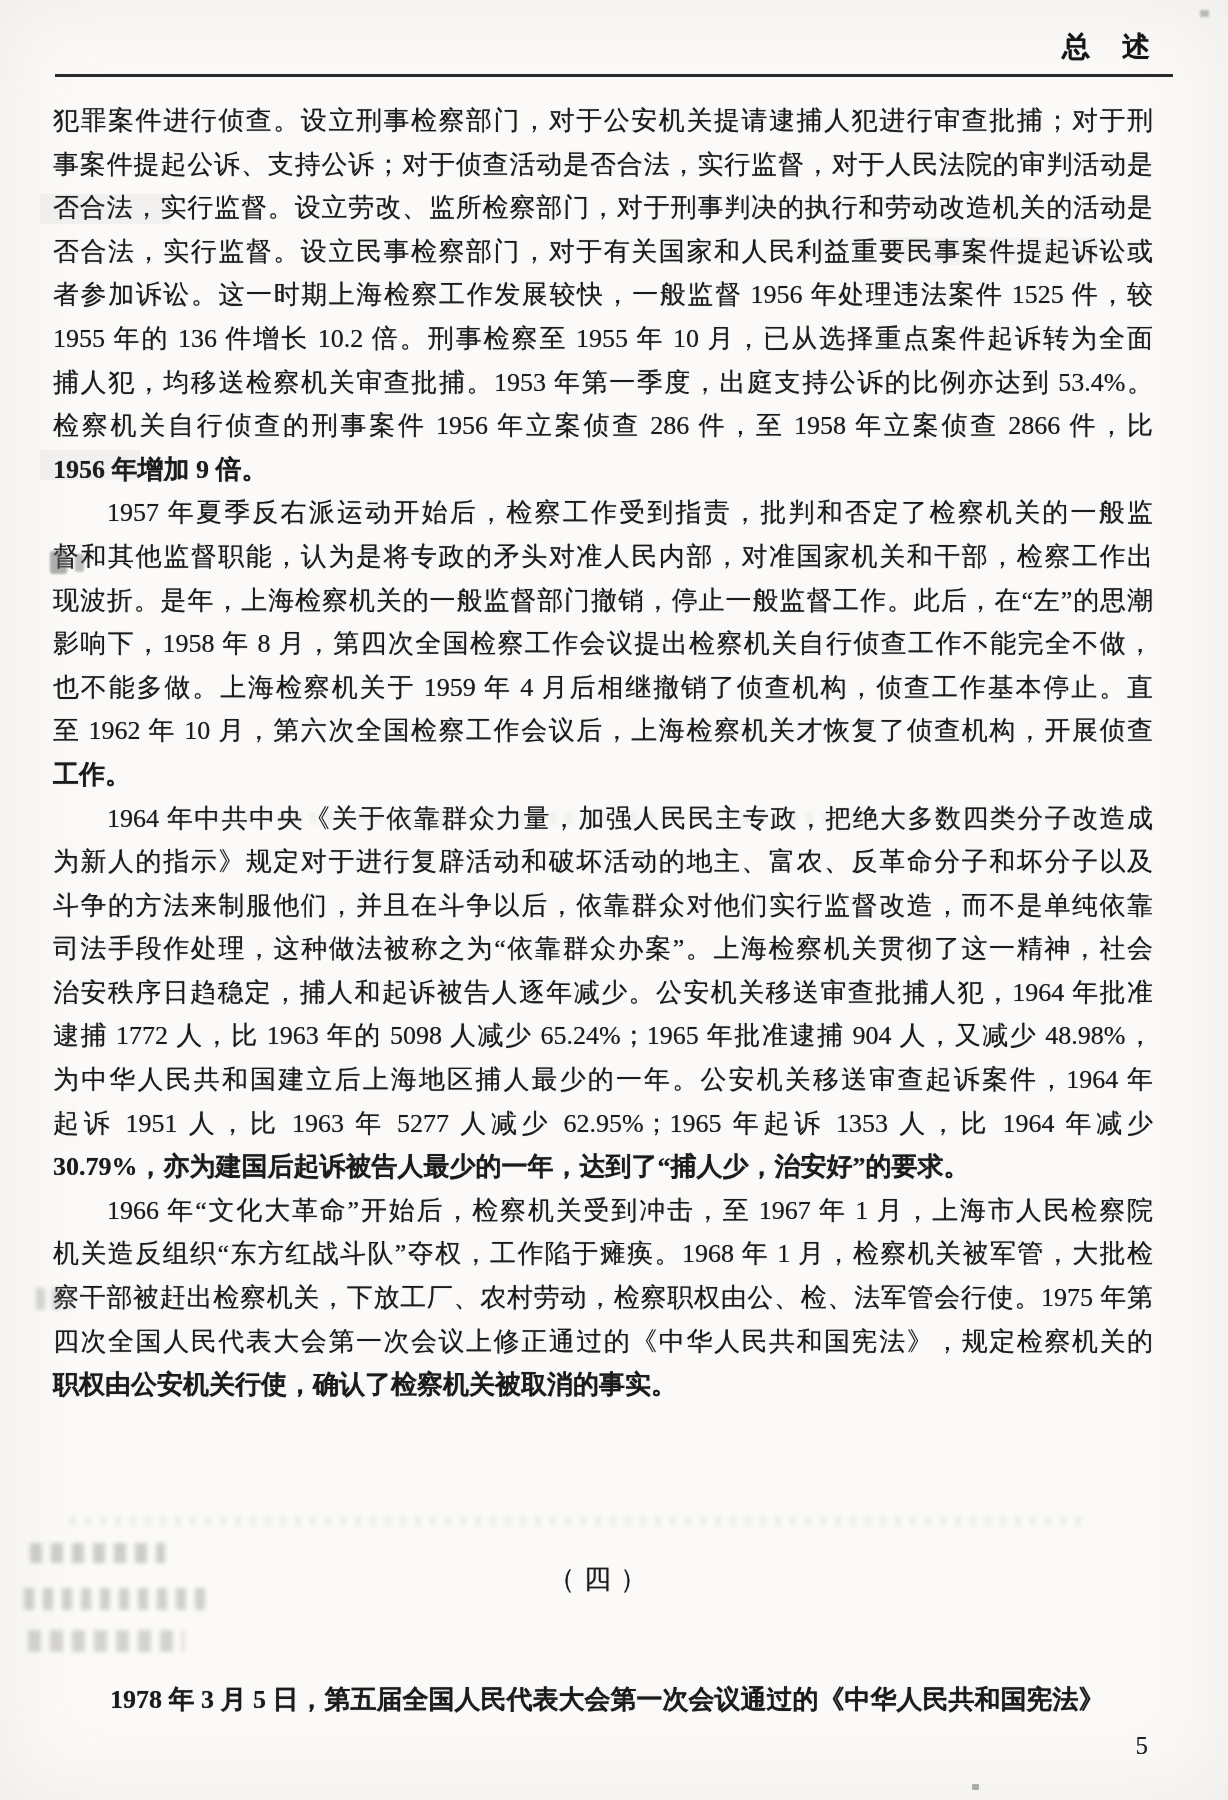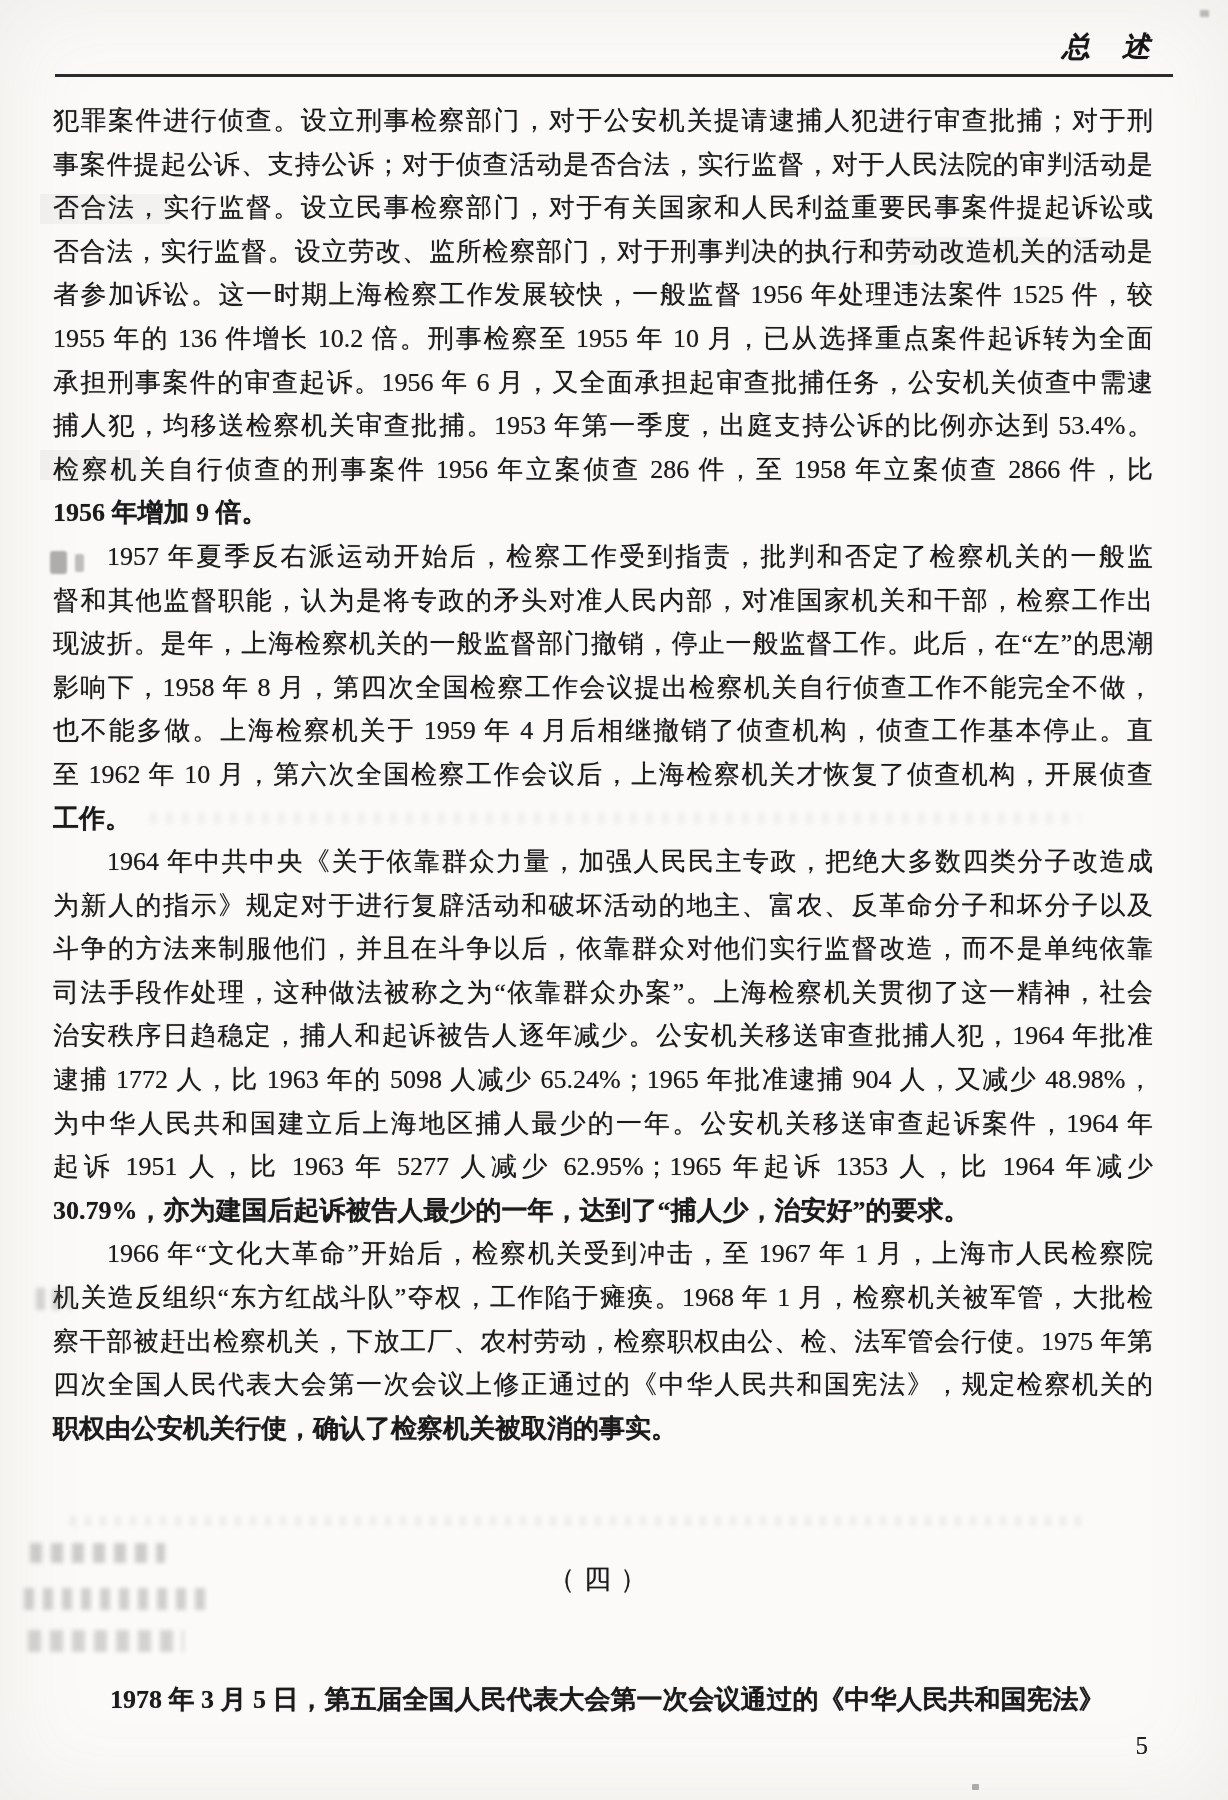--- a/index.html
+++ b/index.html
@@ -12,21 +12,20 @@
     font-family:"Liberation Serif","DejaVu Serif",serif;
     color:#1b1b1b;
     box-shadow:inset 0 0 90px rgba(120,115,105,0.10);
   }
   
   .header-title{
     position:absolute;top:28px;right:76px;
     font-size:28px;font-weight:bold;letter-spacing:2px;
     color:#161616;
     text-shadow:0 0 0.8px rgba(20,20,20,0.65);
-    font-style:italic;
   }
   .header-rule{
     position:absolute;top:74px;left:55px;width:1118px;height:3px;
     background:#2b2b2b;
   }
   
   .body-text{
     position:absolute;left:53px;top:99px;width:1100px;
     font-size:26px;line-height:43.6px;
     text-shadow:0 0 0.8px rgba(20,20,20,0.6);
@@ -91,25 +90,24 @@
 <body>
 
 <div class="page">
 
   <div class="header-title">总　述</div>
   <div class="header-rule"></div>
 
   <div class="body-text" id="body-text">
       <div class="line">犯罪案件进行侦查。设立刑事检察部门，对于公安机关提请逮捕人犯进行审查批捕；对于刑</div>
       <div class="line">事案件提起公诉、支持公诉；对于侦查活动是否合法，实行监督，对于人民法院的审判活动是</div>
+      <div class="line">否合法，实行监督。设立劳改、监所检察部门，对于刑事判决的执行和劳动改造机关的活动是</div>
       <div class="line">否合法，实行监督。设立民事检察部门，对于有关国家和人民利益重要民事案件提起诉讼或</div>
-      <div class="line">否合法，实行监督。设立劳改、监所检察部门，对于刑事判决的执行和劳动改造机关的活动是</div>
       <div class="line">者参加诉讼。这一时期上海检察工作发展较快，一般监督 1956 年处理违法案件 1525 件，较</div>
       <div class="line">1955 年的 136 件增长 10.2 倍。刑事检察至 1955 年 10 月，已从选择重点案件起诉转为全面</div>
-      <div class="line">承担刑事案件的审查起诉。1956 年 6 月，又全面承担起审查批捕任务，公安机关侦查中需逮</div>
       <div class="line">捕人犯，均移送检察机关审查批捕。1953 年第一季度，出庭支持公诉的比例亦达到 53.4%。</div>
       <div class="line">检察机关自行侦查的刑事案件 1956 年立案侦查 286 件，至 1958 年立案侦查 2866 件，比</div>
       <div class="line para-end">1956 年增加 9 倍。</div>
       <div class="line indent">1957 年夏季反右派运动开始后，检察工作受到指责，批判和否定了检察机关的一般监</div>
       <div class="line">督和其他监督职能，认为是将专政的矛头对准人民内部，对准国家机关和干部，检察工作出</div>
       <div class="line">现波折。是年，上海检察机关的一般监督部门撤销，停止一般监督工作。此后，在“左”的思潮</div>
       <div class="line">影响下，1958 年 8 月，第四次全国检察工作会议提出检察机关自行侦查工作不能完全不做，</div>
       <div class="line">也不能多做。上海检察机关于 1959 年 4 月后相继撤销了侦查机构，侦查工作基本停止。直</div>
       <div class="line">至 1962 年 10 月，第六次全国检察工作会议后，上海检察机关才恢复了侦查机构，开展侦查</div>
       <div class="line para-end">工作。</div>

